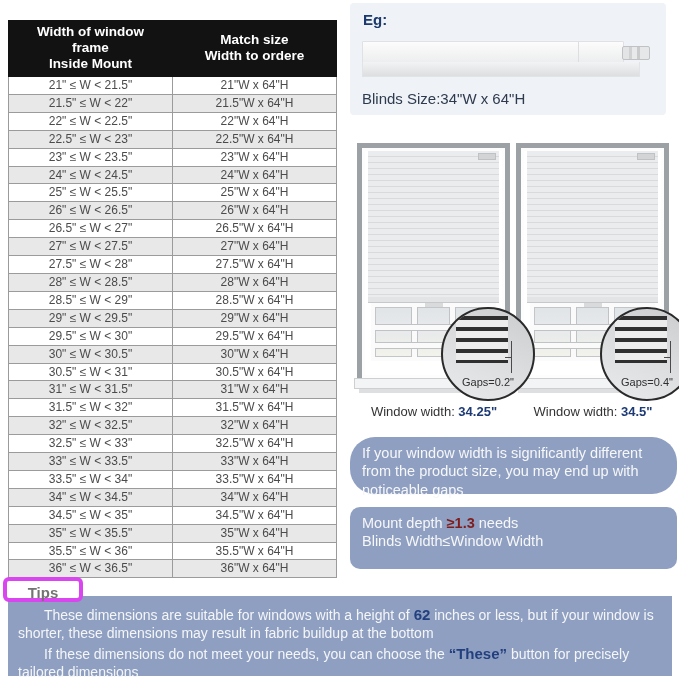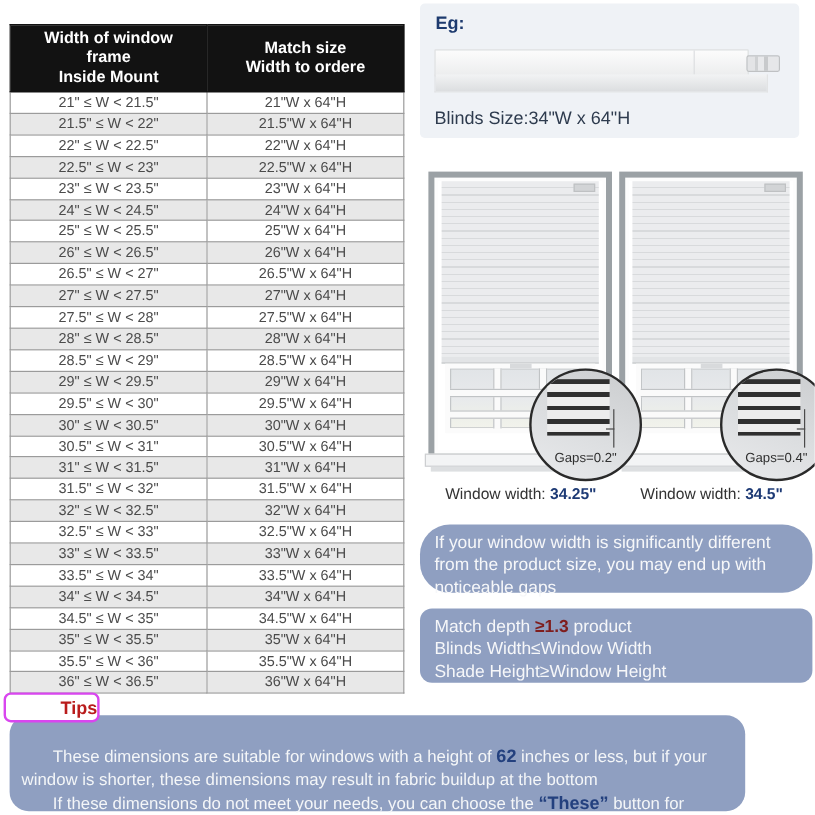--- a/index.html
+++ b/index.html
@@ -61,24 +61,24 @@
 
   
   .note{position:absolute;left:350px;width:327px;background:#8f9fc1;border-radius:10px;color:#f6f7f9;
         font-size:14.5px;line-height:1.26;padding:7px 12px;box-sizing:border-box;}
   .note b{color:#7f1d1d;}
   .note1{top:437px;height:57px;border-radius:25px;}
   .note2{top:507px;height:62px;}
 
   
   .tips-tag{position:absolute;left:3px;top:577px;width:80px;height:25px;background:#ffffff;
-            border:2px solid #d946ef;border-radius:6px;z-index:4;text-align:right;
-            font-size:15px;font-weight:bold;color:#b91c1c;line-height:24px;box-sizing:border-box;}
-  .tips-box{position:absolute;left:8px;top:596px;width:613px;height:80px;background:#8f9fc1;border-radius:16px;
-            color:#f4f6f8;font-size:14px;line-height:1.24;padding:26px 10px 0;box-sizing:border-box;z-index:2;}
+            border:4px solid #d946ef;border-radius:6px;z-index:4;text-align:center;
+            font-size:15px;font-weight:bold;color:#737373;line-height:24px;box-sizing:border-box;}
+  .tips-box{position:absolute;left:8px;top:596px;width:664px;height:80px;background:#8f9fc1;border-radius:0;
+            color:#f4f6f8;font-size:14px;line-height:1.24;padding:10px 10px 0;box-sizing:border-box;z-index:2;}
   .tips-box p{margin:0 0 3px;text-indent:26px;}
   .tips-box b{color:#23407e;font-size:15px;}
 </style>
 </head>
 <body>
 
 <div id="stage">
 
   <table id="size-table">
     <thead>
@@ -306,23 +306,22 @@
     <span>Window width: </span><b>34.25"</b>
   </div>
   <div class="win-label wl2">
     <span>Window width: </span><b>34.5"</b>
   </div>
 
   <div class="note note1">
     <span>If your window width is significantly different from the product size, you may end up with noticeable gaps</span>
   </div>
   <div class="note note2">
-    <div><span>Match depth </span><b>≥1.3</b><span> product</span></div>
+    <div><span>Mount depth </span><b>≥1.3</b><span> needs</span></div>
     <div>Blinds Width≤Window Width</div>
-    <div>Shade Height≥Window Height</div>
   </div>
 
   <div class="tips-tag">Tips</div>
   <div class="tips-box">
     <p><span>These dimensions are suitable for windows with a height of </span><b>62</b><span> inches or less, but if your window is shorter, these dimensions may result in fabric buildup at the bottom</span></p>
     <p><span>If these dimensions do not meet your needs, you can choose the </span><b>“These”</b><span>  button for precisely tailored dimensions</span></p>
   </div>
 
 </div>
 

